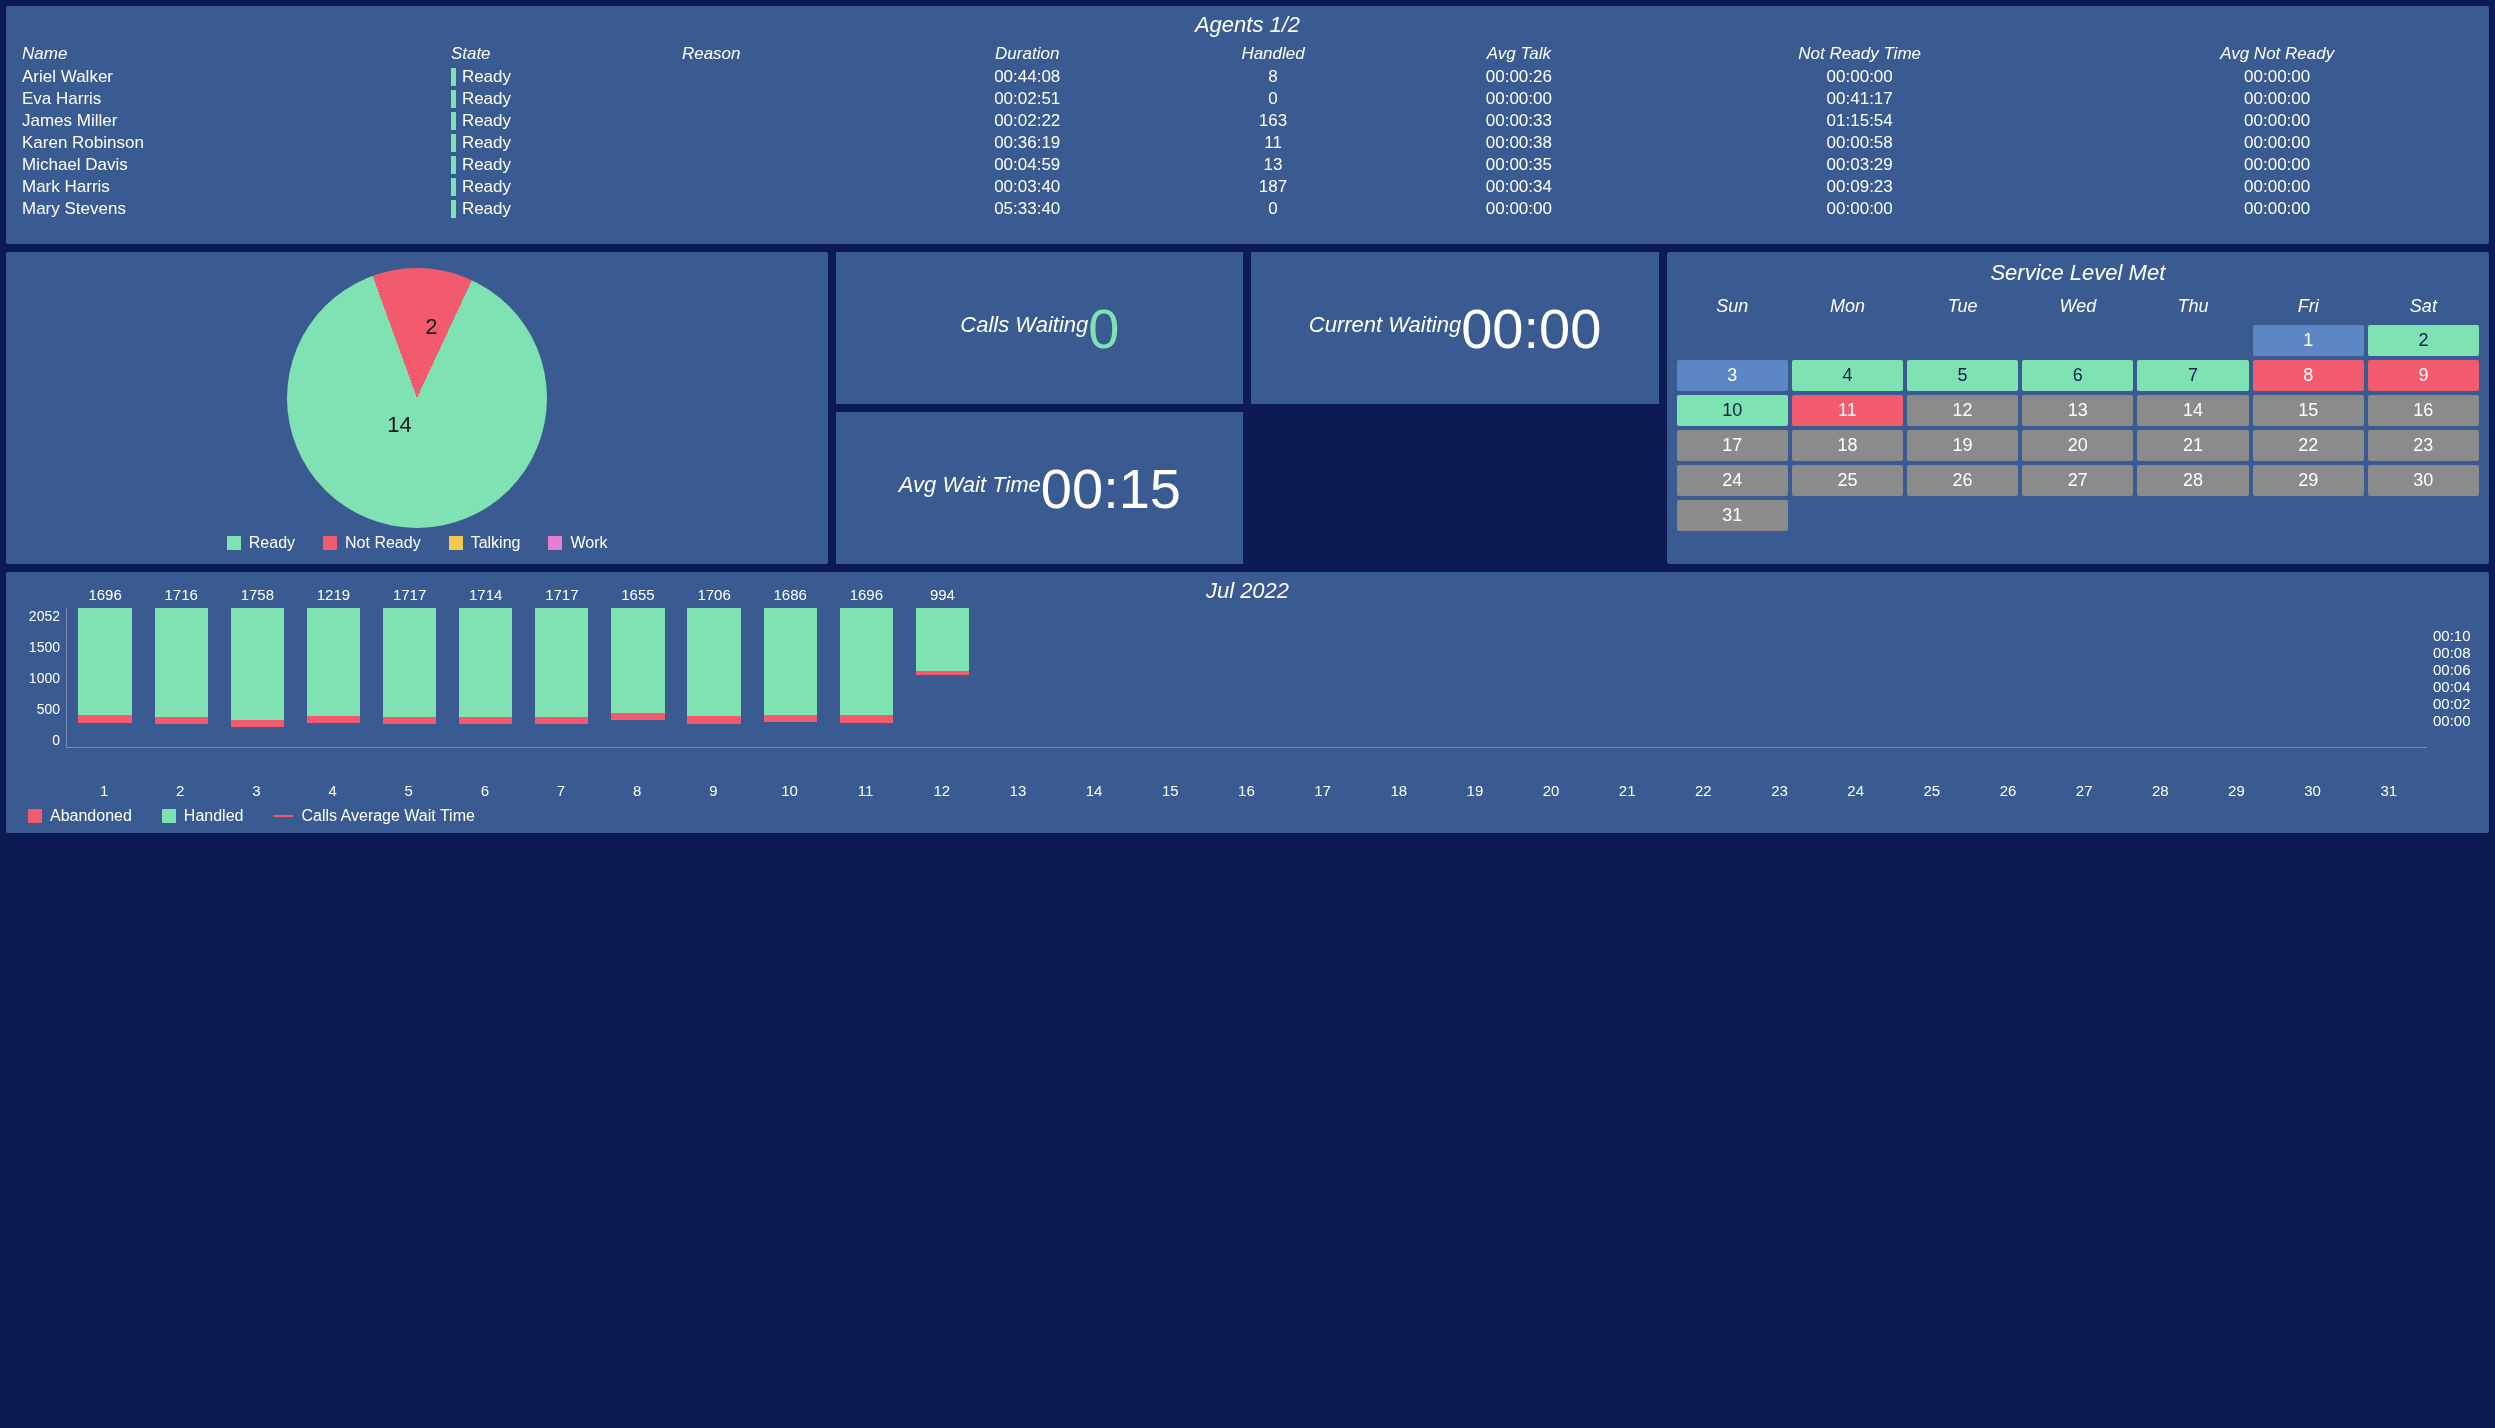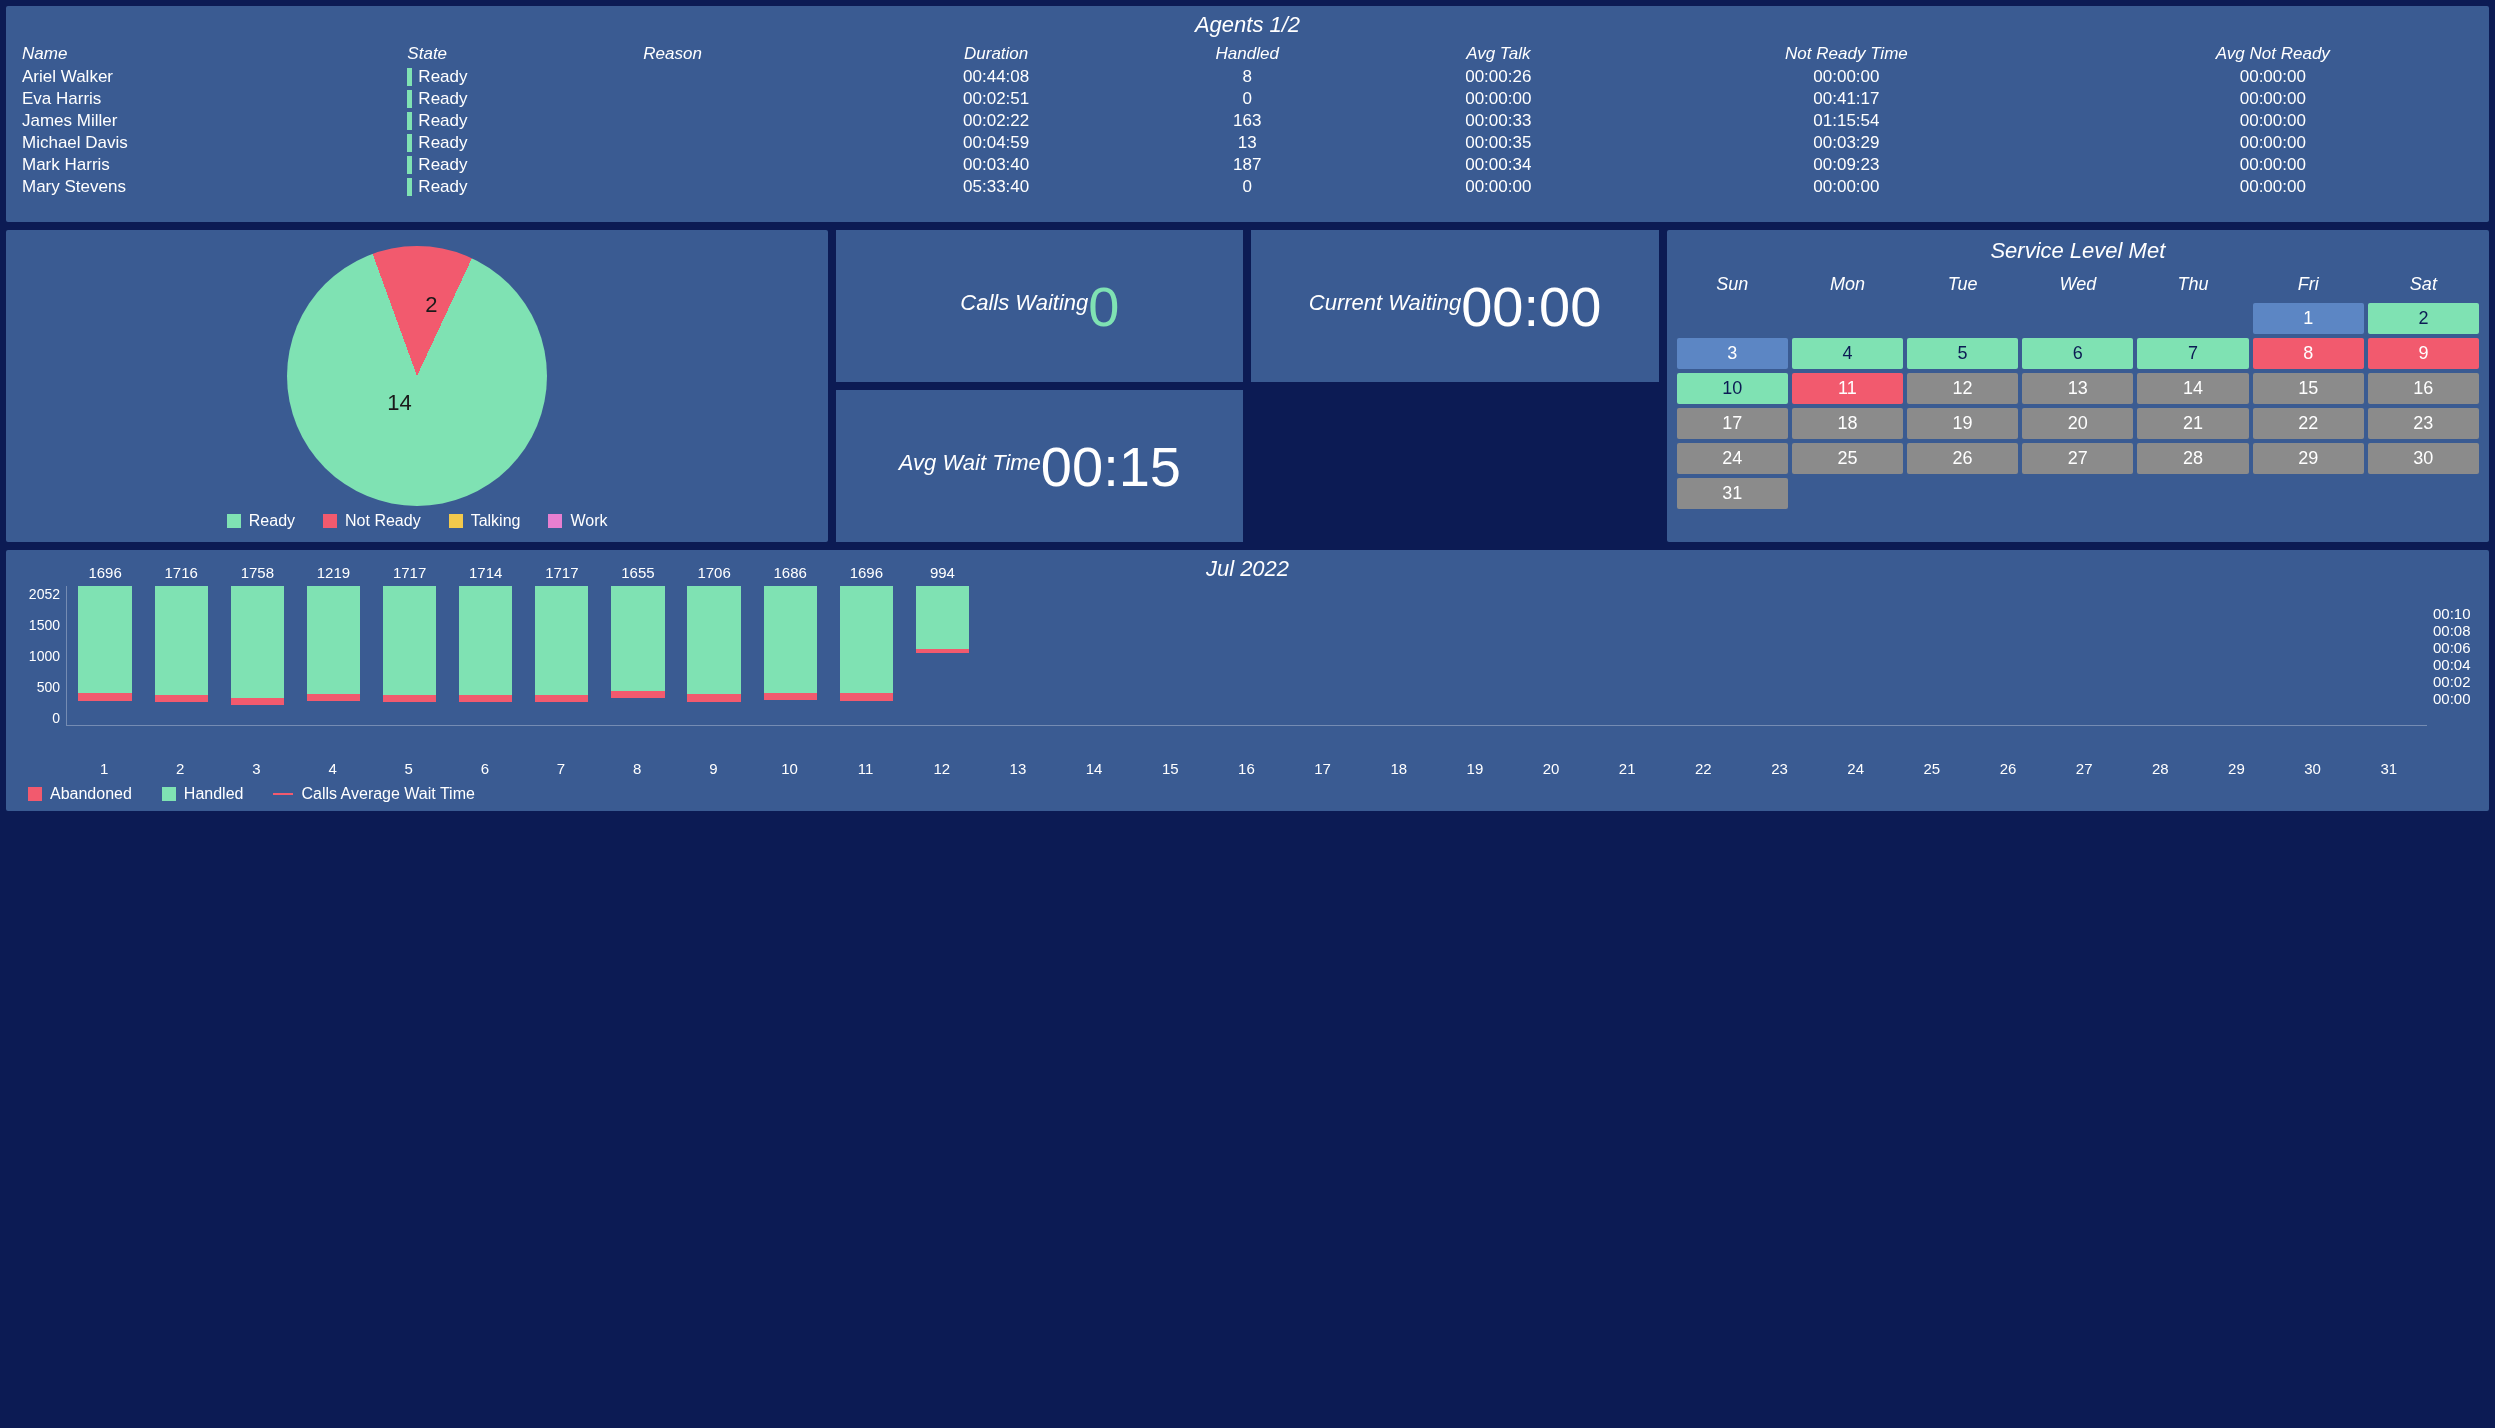--- a/index.html
+++ b/index.html
@@ -103,20 +103,32 @@
               <div class="state-cell"><span class="state-bar"></span>Ready</div>
             </td>
   <td></td>
   <td class="center">00:02:22</td>
   <td class="center">163</td>
   <td class="center">00:00:33</td>
   <td class="center">01:15:54</td>
   <td class="center">00:00:00</td>
           </tr>
           <tr>
+            <td>Karen Robinson</td>
+  <td>
+              <div class="state-cell"><span class="state-bar"></span>Ready</div>
+            </td>
+  <td></td>
+  <td class="center">00:36:19</td>
+  <td class="center">11</td>
+  <td class="center">00:00:38</td>
+  <td class="center">00:00:58</td>
+  <td class="center">00:00:00</td>
+          </tr>
+          <tr>
             <td>Michael Davis</td>
   <td>
               <div class="state-cell"><span class="state-bar"></span>Ready</div>
             </td>
   <td></td>
   <td class="center">00:04:59</td>
   <td class="center">13</td>
   <td class="center">00:00:35</td>
   <td class="center">00:03:29</td>
   <td class="center">00:00:00</td>

